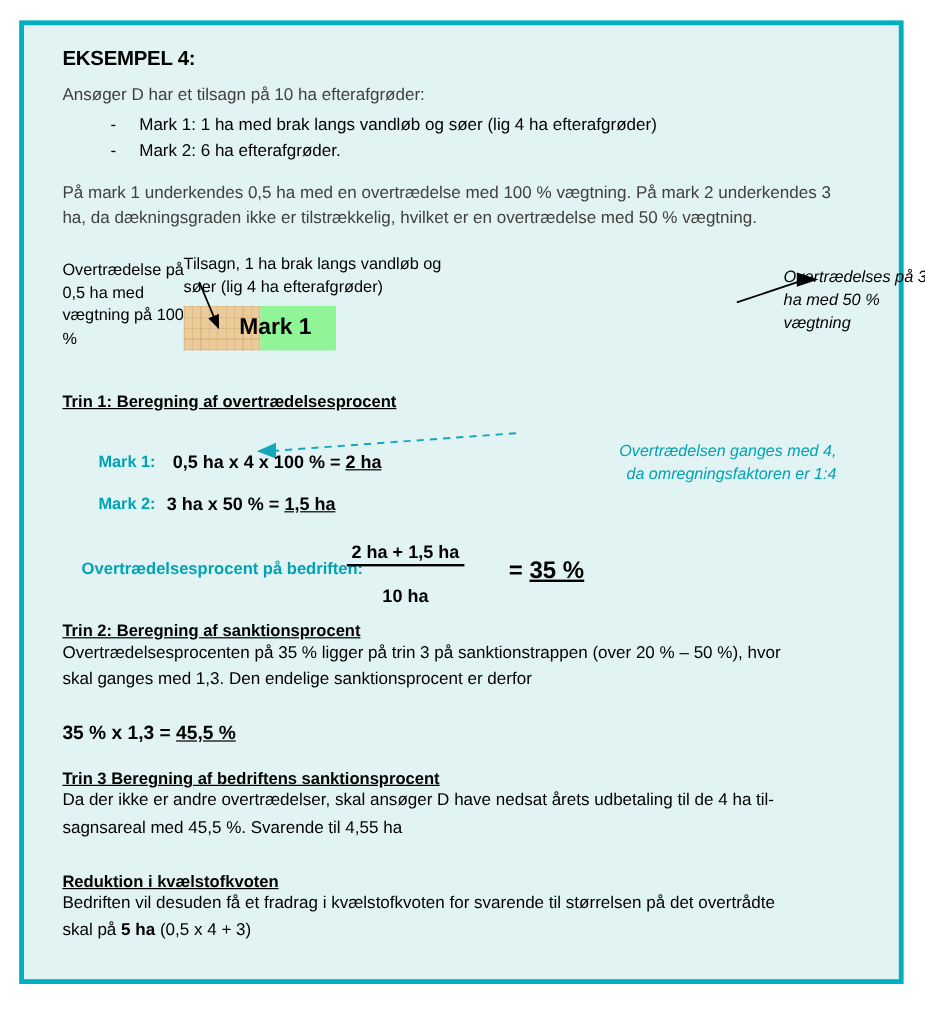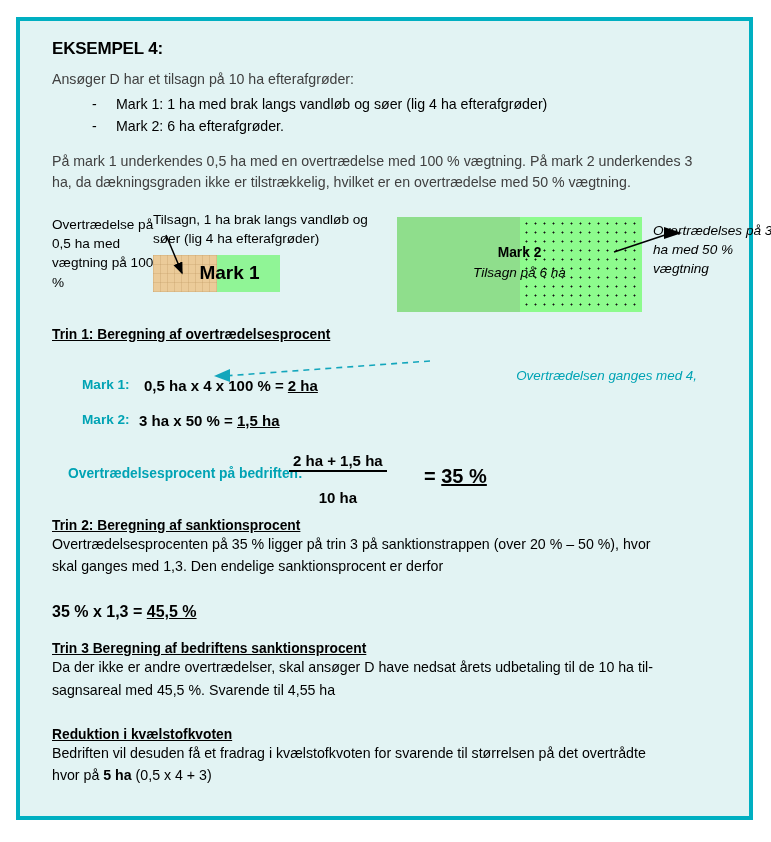--- a/index.html
+++ b/index.html
@@ -321,26 +321,20 @@
         <div class="ann ann-left">Overtrædelse på 0,5 ha med vægtning på 100 %</div>
 
         <div class="ann ann-top1">Tilsagn, 1 ha brak langs vandløb og søer (lig 4 ha efterafgrøder)</div>
 
         <div class="mark1-box">
           <div class="mark1-brak"></div>
           <div class="mark1-green"></div>
           <div class="mark1-label">Mark 1</div>
         </div>
 
-        <div class="mark2-box">
-          <div class="mark2-solid"></div>
-          <div class="mark2-dots"></div>
-          <div class="mark2-label">Mark 2</div>
-          <div class="mark2-sub">Tilsagn på 6 ha</div>
-        </div>
 
         <div class="ann ann-right">Overtrædelses på 3 ha med 50 % vægtning</div>
 
         <svg class="arrow-svg" viewBox="0 0 737 125">
           <defs>
             <marker id="ah" markerWidth="9" markerHeight="9" refX="7" refY="3.2" orient="auto" markerUnits="strokeWidth">
               <path d="M0,0 L8,3.2 L0,6.4 z" fill="#000"></path>
             </marker>
           </defs>
           <line x1="114" y1="28" x2="130" y2="66" stroke="#000" stroke-width="1.5" marker-end="url(#ah)"></line>
@@ -349,20 +343,21 @@
         </svg>
       </div>
 
       <div class="sec">
         <div class="head-ul">Trin 1: Beregning af overtrædelsesprocent</div>
 
         <div class="calc-block">
 
           <div class="note-teal" style="left:380px; top:2px; width:265px;">
             <span>Overtrædelsen ganges med 4,</span><br>
+            <span>da omregningsfaktoren er 1:4</span>
           </div>
 
           <svg class="dash-svg" viewBox="0 0 700 92">
             <line x1="378" y1="17" x2="172" y2="32" stroke="#13A6BC" stroke-width="1.6" stroke-dasharray="6 5"></line>
             <path d="M178,25 L162,32 L178,38 z" fill="#13A6BC"></path>
           </svg>
 
           <div class="mark-tag" style="left:30px; top:33px;">Mark 1:</div>
           <div class="formula" style="left:92px; top:33px;">
             <span>0,5 ha x 4 x 100 % = </span><span class="u">2 ha</span>
@@ -392,27 +387,27 @@
         <p class="body-text">Overtrædelsesprocenten på 35 % ligger på trin 3 på sanktionstrappen (over 20 % – 50 %), hvor</p>
         <p class="body-text">skal ganges med 1,3. Den endelige sanktionsprocent er derfor</p>
         <div style="height:26px;"></div>
         <p class="bigcalc">
           <span>35 % x 1,3 = </span><span class="u">45,5 %</span>
         </p>
       </div>
 
       <div class="sec" style="margin-top:20px;">
         <div class="head-ul">Trin 3 Beregning af bedriftens sanktionsprocent</div>
-        <p class="body-text">Da der ikke er andre overtrædelser, skal ansøger D have nedsat årets udbetaling til de 10 ha til-</p>
+        <p class="body-text">Da der ikke er andre overtrædelser, skal ansøger D have nedsat årets udbetaling til de 4 ha til-</p>
         <p class="body-text">sagnsareal med 45,5 %. Svarende til 4,55 ha</p>
       </div>
 
       <div class="sec" style="margin-top:26px;">
         <div class="head-ul">Reduktion i kvælstofkvoten</div>
         <p class="body-text">Bedriften vil desuden få et fradrag i kvælstofkvoten for svarende til størrelsen på det overtrådte</p>
         <p class="body-text">
-          <span>hvor på </span><b>5 ha</b><span> (0,5 x 4 + 3)</span>
+          <span>skal på </span><b>5 ha</b><span> (0,5 x 4 + 3)</span>
         </p>
       </div>
 
     </div>
   </div>
 </div>
 
 </body></html>

